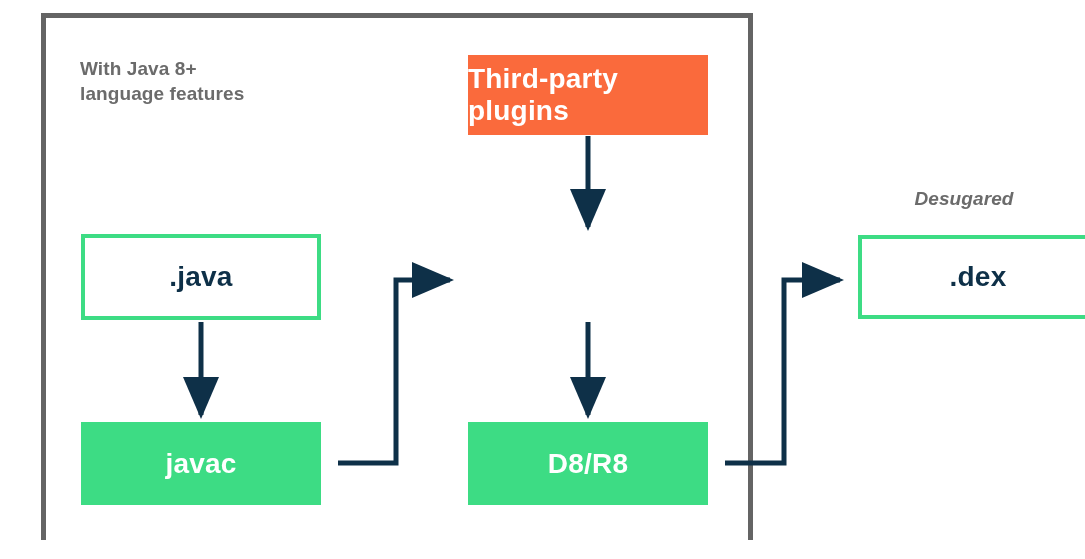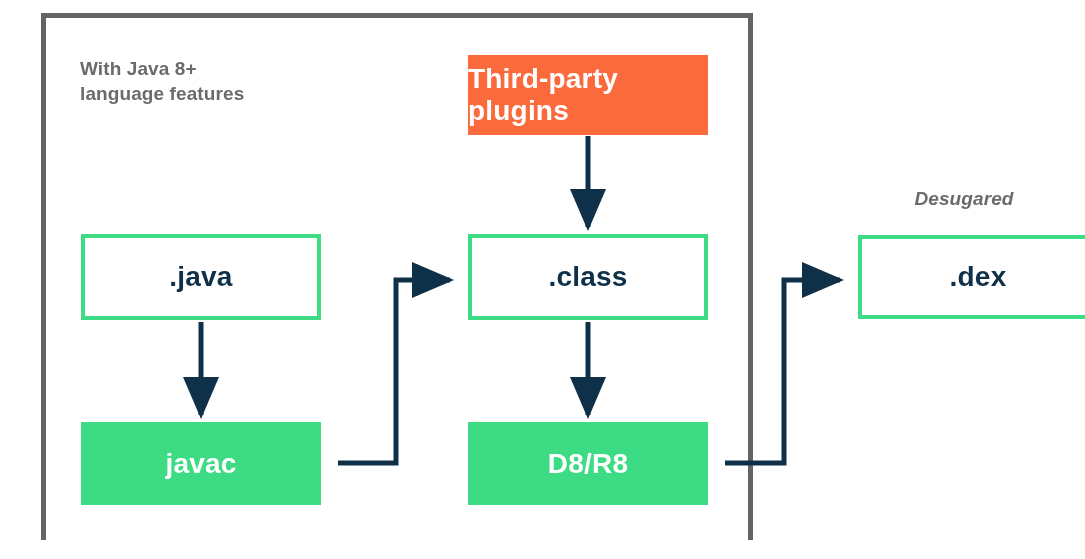--- a/index.html
+++ b/index.html
@@ -128,19 +128,18 @@
 
     <path d="M 697 463 L 756 463 L 756 280 L 812 280" fill="none" stroke="#0e3048" stroke-width="5" stroke-linejoin="miter" marker-end="url(#arrowhead)"></path>
   </svg>
 
   <div class="node filled-orange" id="node-plugins">Third-party plugins</div>
 
   <div class="node filled-green" id="node-javac">javac</div>
 
   <div class="node outline" id="node-java">.java</div>
 
-  <div class="node outline" id="node-class">.class</div>
 
   <div class="node filled-green" id="node-d8r8">D8/R8</div>
 
   <div class="node outline" id="node-dex">.dex</div>
 
 </div>
 
 </body></html>

